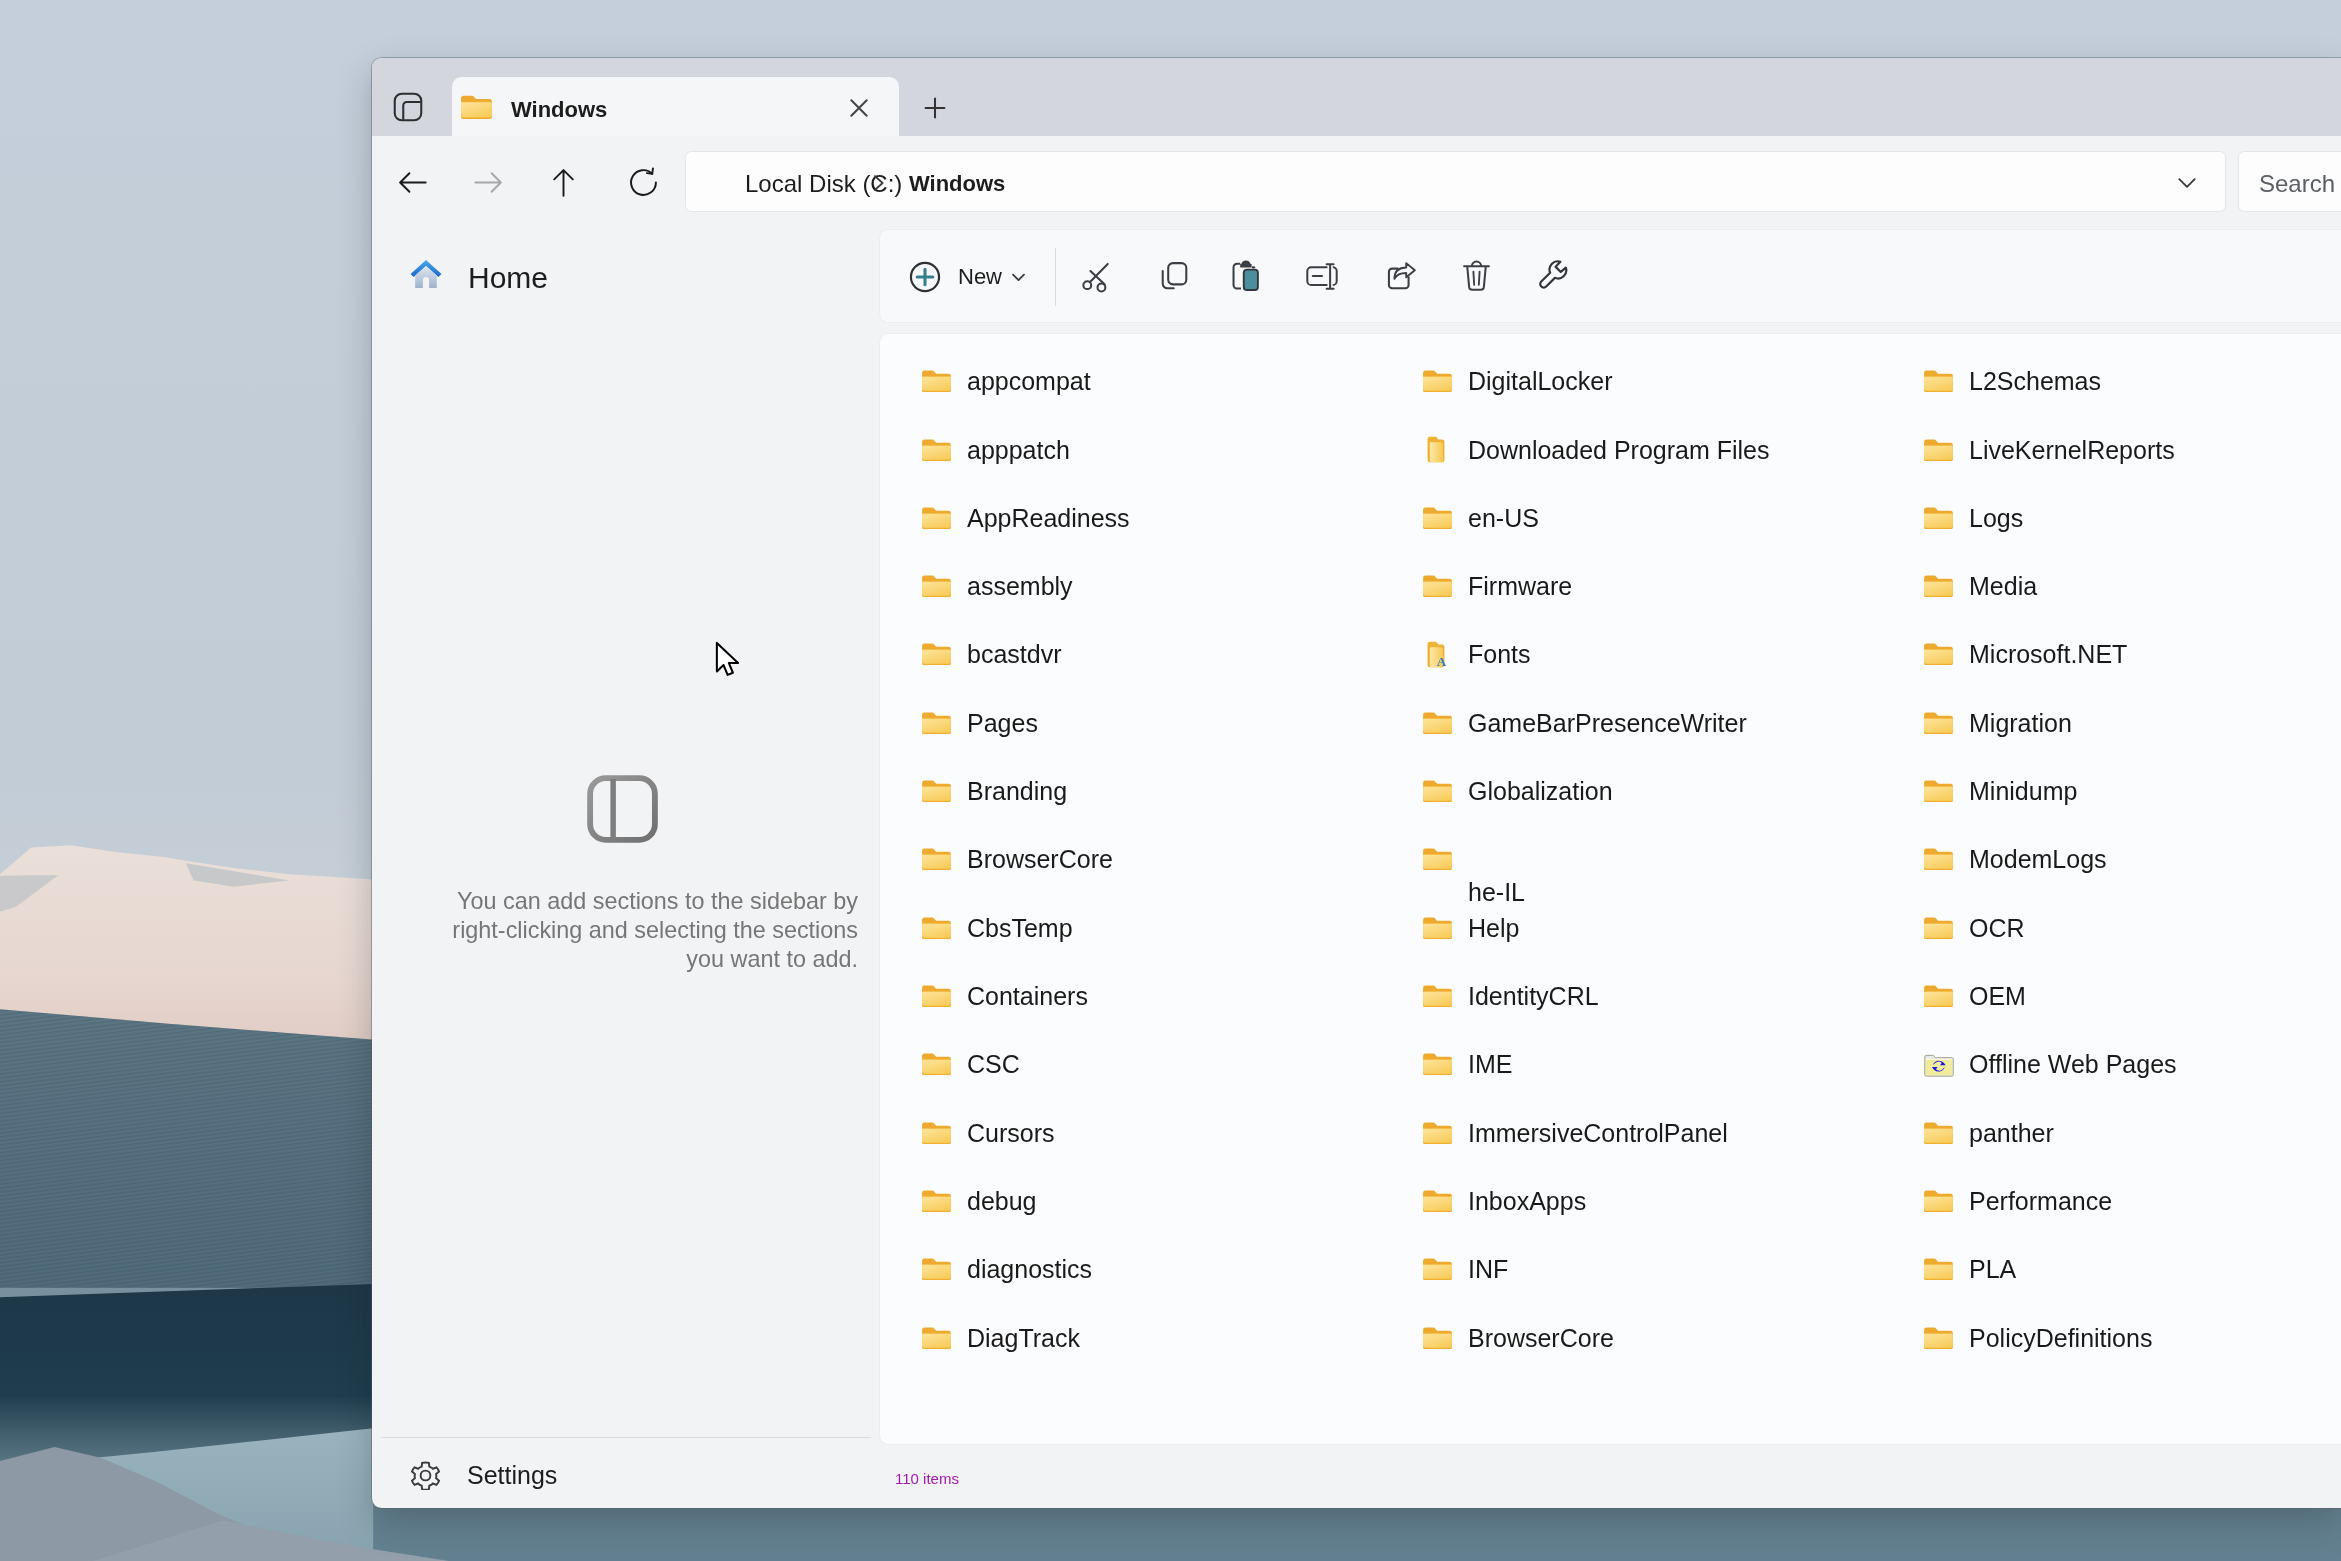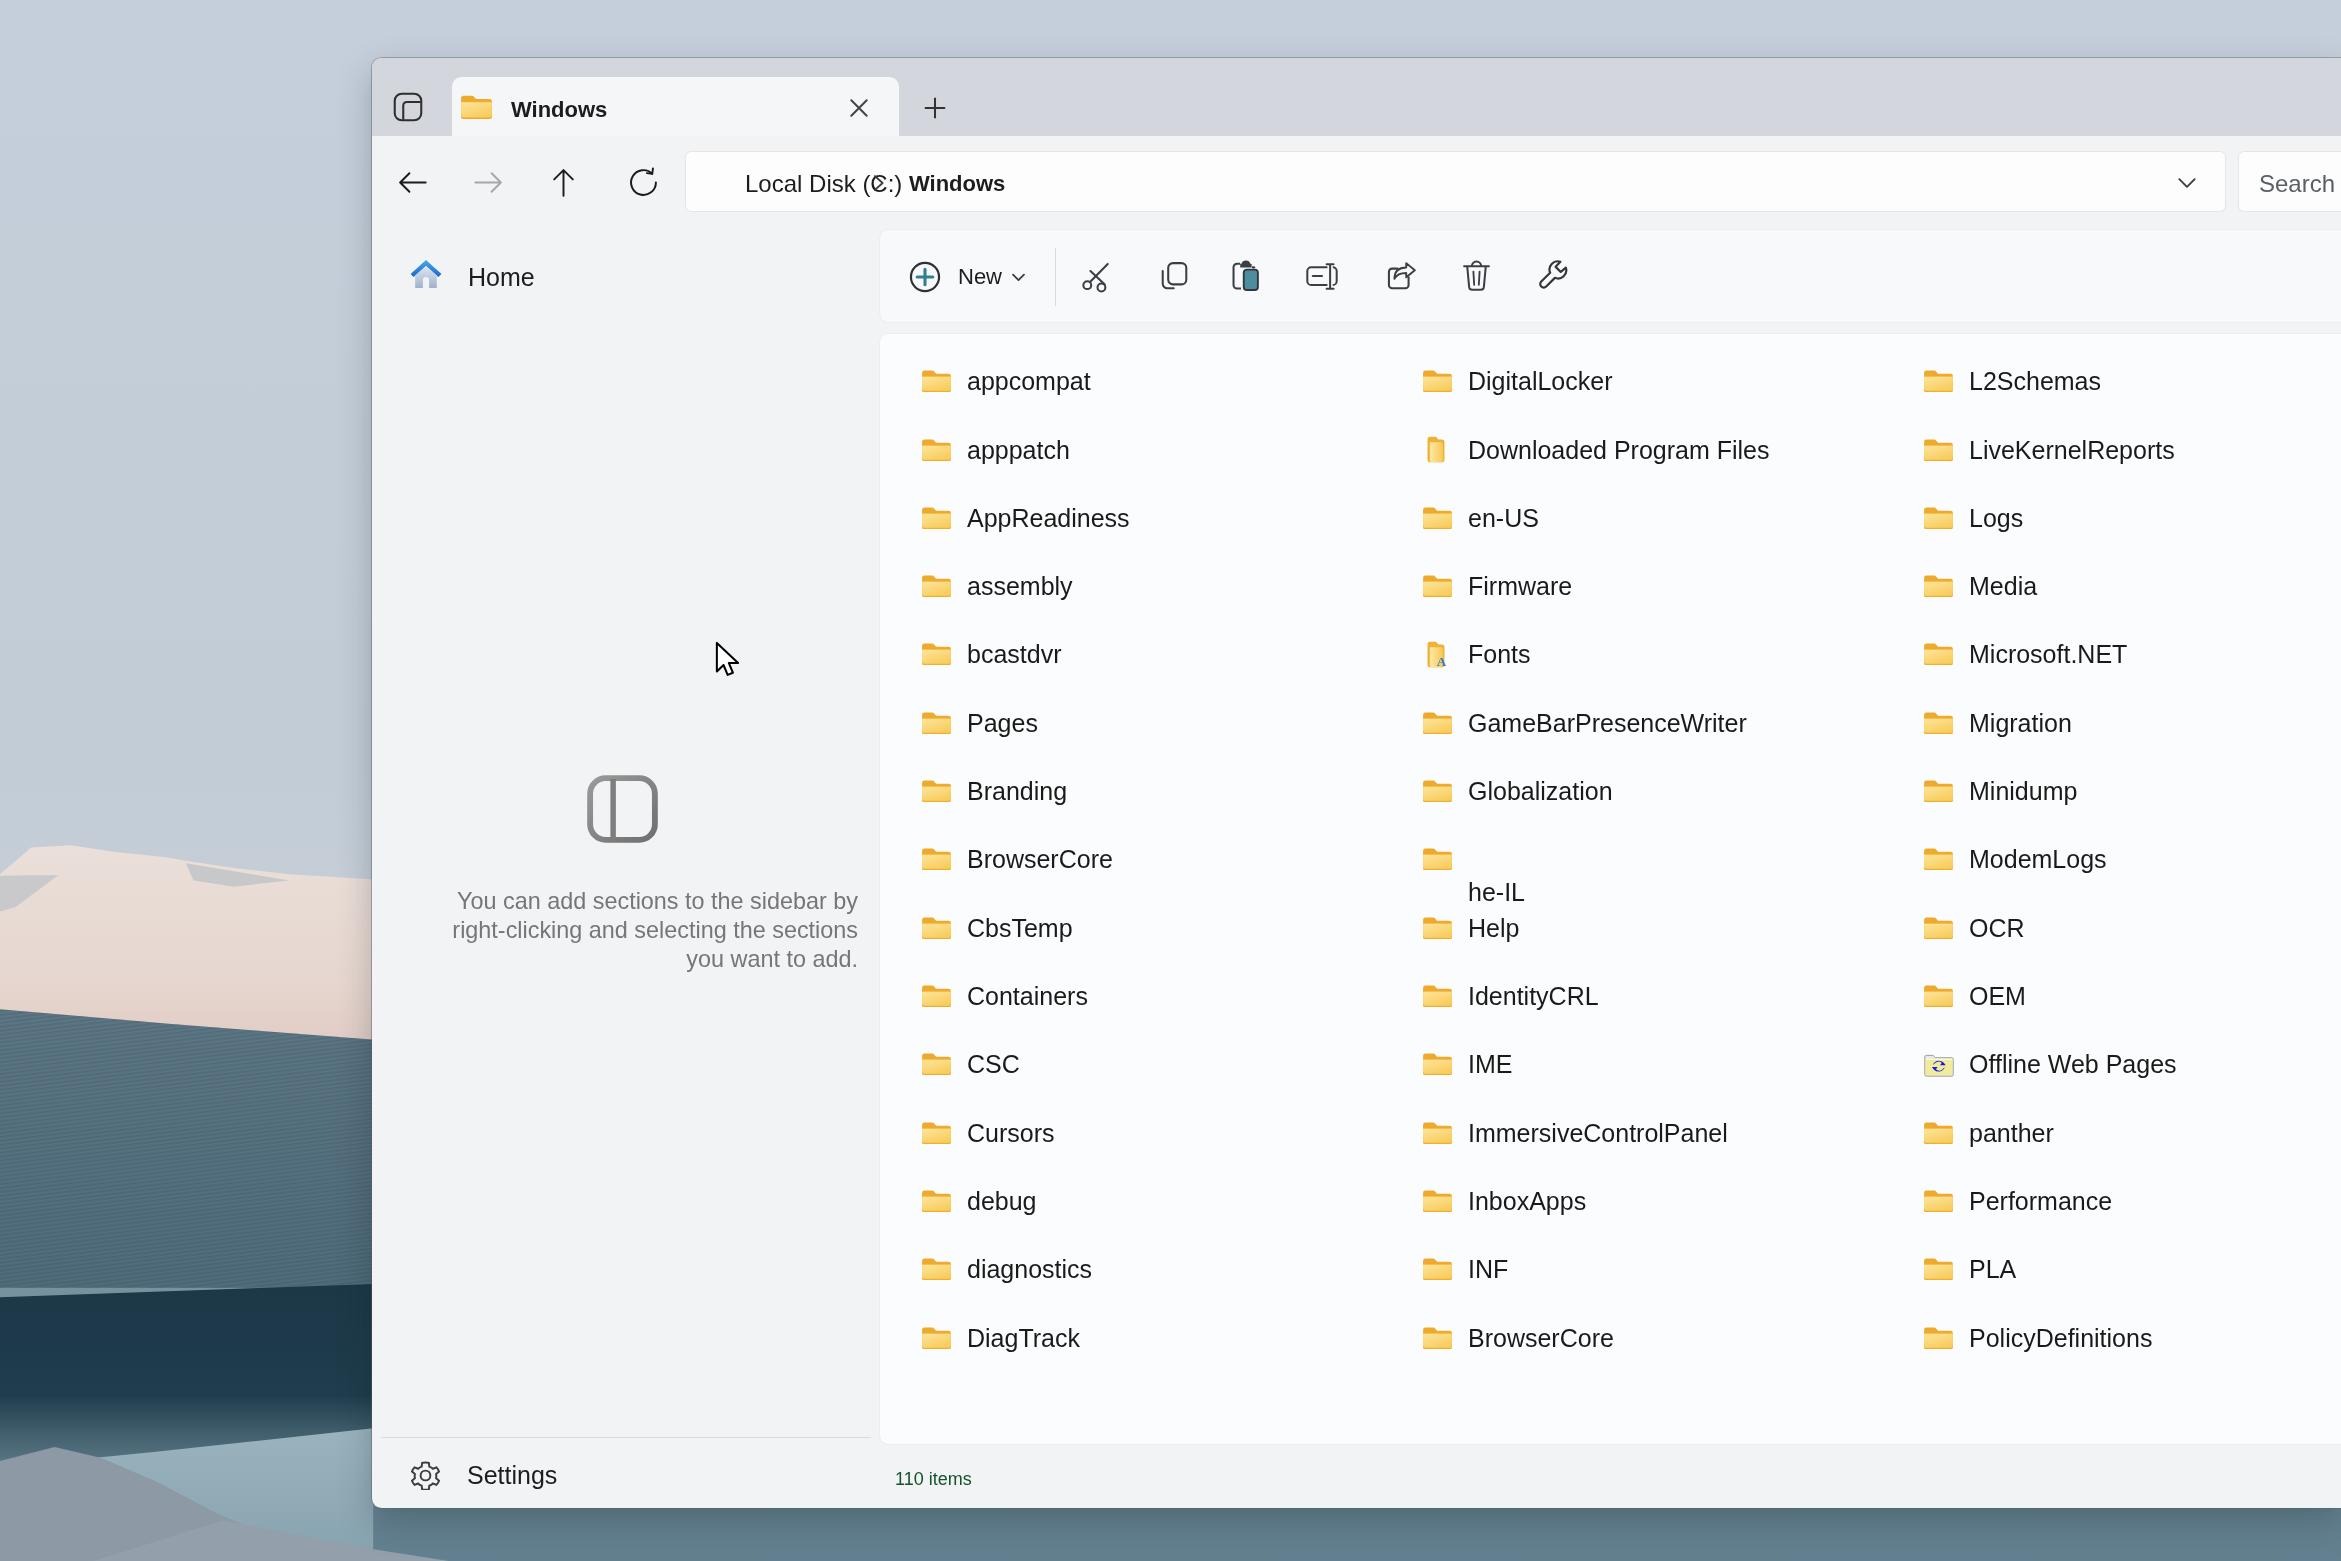--- a/index.html
+++ b/index.html
@@ -117,21 +117,21 @@
         <stop offset="1" stop-color="#1a67cd"></stop>
       </linearGradient>
   <linearGradient id="hbody" x1="0" y1="0" x2="0" y2="1">
         <stop offset="0" stop-color="#dfe7f2"></stop>
         <stop offset="1" stop-color="#9fb2cc"></stop>
       </linearGradient>
     </defs>
   <path d="M22 4 L42 22 L38 26 L22 11.5 L6 26 L2 22 Z" fill="url(#roof)"></path>
   <path d="M8 24 L22 11.5 L36 24 V40 H26 V30 a4 4 0 0 0 -8 0 V40 H8 Z" fill="url(#hbody)"></path>
 </svg>
-<div class="abs" style="left:468px;top:265px;font-size:25px;color:#1d1d1d;line-height:25px">Home</div>
+<div class="abs" style="left:468px;top:265px;font-size:30px;color:#1d1d1d;line-height:25px">Home</div>
 
 
 <svg class="abs" style="left:587px;top:775px" width="71" height="68" viewBox="0 0 91 87">
   <defs>
       <linearGradient id="esg" x1="0" y1="0" x2="1" y2="1">
         <stop offset="0" stop-color="#9a9a9a"></stop>
         <stop offset="1" stop-color="#6f6f6f"></stop>
       </linearGradient>
     </defs>
   <rect x="4" y="4" width="83" height="79" rx="20" fill="none" stroke="url(#esg)" stroke-width="7.5"></rect>
@@ -409,20 +409,20 @@
 <svg class="ic" style="left:1924px;top:1257px" width="29" height="23.4" viewBox="0 0 37 30">
     <use href="#fold"></use>
   </svg>
 <div class="fn" style="left:1969px;top:1257px">PLA</div>
 <svg class="ic" style="left:1924px;top:1326px" width="29" height="23.4" viewBox="0 0 37 30">
     <use href="#fold"></use>
   </svg>
 <div class="fn" style="left:1969px;top:1326px">PolicyDefinitions</div>
 
 
-<div class="abs" style="left:895px;top:1468px;font-size:18px;color:#14532d;line-height:22.6px">110 items</div>
+<div class="abs" style="left:895px;top:1468px;font-size:15px;color:#a21caf;line-height:22.6px">110 items</div>
 
 
 <svg class="abs" style="left:714px;top:640px" width="31" height="41" viewBox="0 0 40 52">
   <path d="M3.7 3.3 L3.7 40.2 L12.3 31.8 L17.6 44.6 L24.4 41.8 L19.1 29.2 L31.1 29.2 Z" fill="#fff" stroke="#000" stroke-width="2.6" stroke-linejoin="round"></path>
 </svg>
 
 
 
 </body></html>

